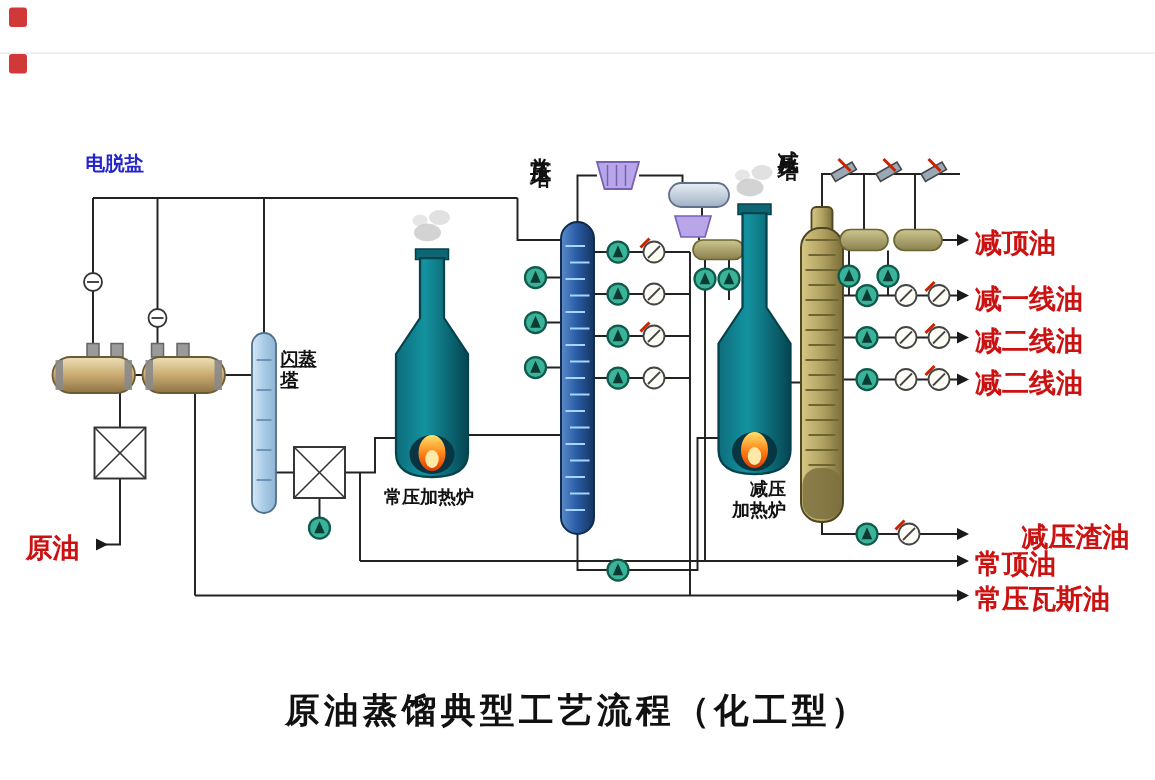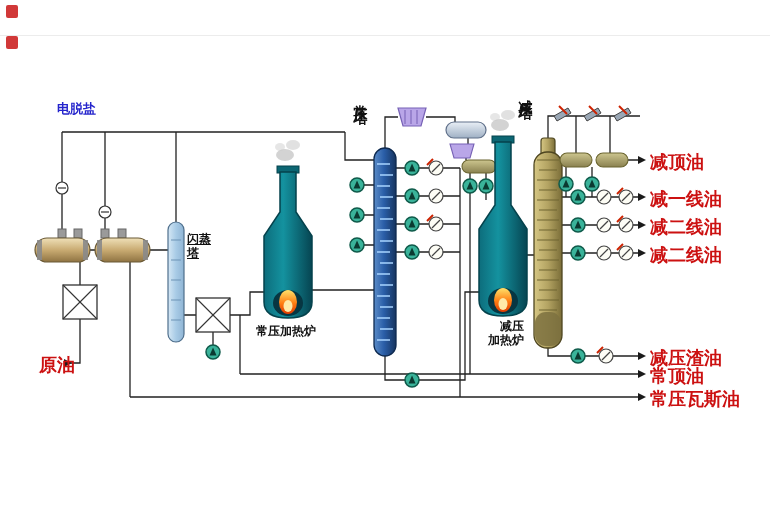--- a/index.html
+++ b/index.html
@@ -231,31 +231,32 @@
       <polygon points="638,370 646,374 638,378"></polygon>
       <polygon points="638,393 646,397 638,401"></polygon>
     </g>
   </svg>
 
   <div class="wmark" style="left:6px;top:5px;"></div>
   <div class="wmark" style="left:6px;top:36px;"></div>
   <div class="topline"></div>
 
   <div class="lbl blue" style="left:57px;top:102px;">电脱盐</div>
-  <div class="lbl red" style="left:39px;top:355px;">原油</div>
+  <div class="lbl red" style="left:17px;top:355px;">原油</div>
   <div class="lbl break2" style="left:187px;top:233px;">闪蒸塔</div>
   <div class="vlabel" style="left:354px;top:94px;">常压塔</div>
   <div class="vlabel" style="left:519px;top:89px;">减压塔</div>
   <div class="lbl center" style="left:248px;top:325px;width:76px;">常压加热炉</div>
   <div class="lbl center" style="left:474px;top:320px;width:50px;text-align:right;">
     <span style="display:block;">减压</span>
     <span style="display:block;">加热炉</span>
   </div>
 
   <div class="lbl red" style="left:650px;top:152px;">减顶油</div>
   <div class="lbl red" style="left:650px;top:189px;">减一线油</div>
   <div class="lbl red" style="left:650px;top:217px;">减二线油</div>
   <div class="lbl red" style="left:650px;top:245px;">减二线油</div>
-  <div class="lbl red" style="left:650px;top:348px;">减压渣油</div>
+  <div class="lbl red" style="left:681px;top:348px;">减压渣油</div>
   <div class="lbl red" style="left:650px;top:366px;">常顶油</div>
   <div class="lbl red" style="left:650px;top:389px;">常压瓦斯油</div>
 
+  <div id="title">原油蒸馏典型工艺流程（化工型）</div>
 </div>
 
 </body></html>

